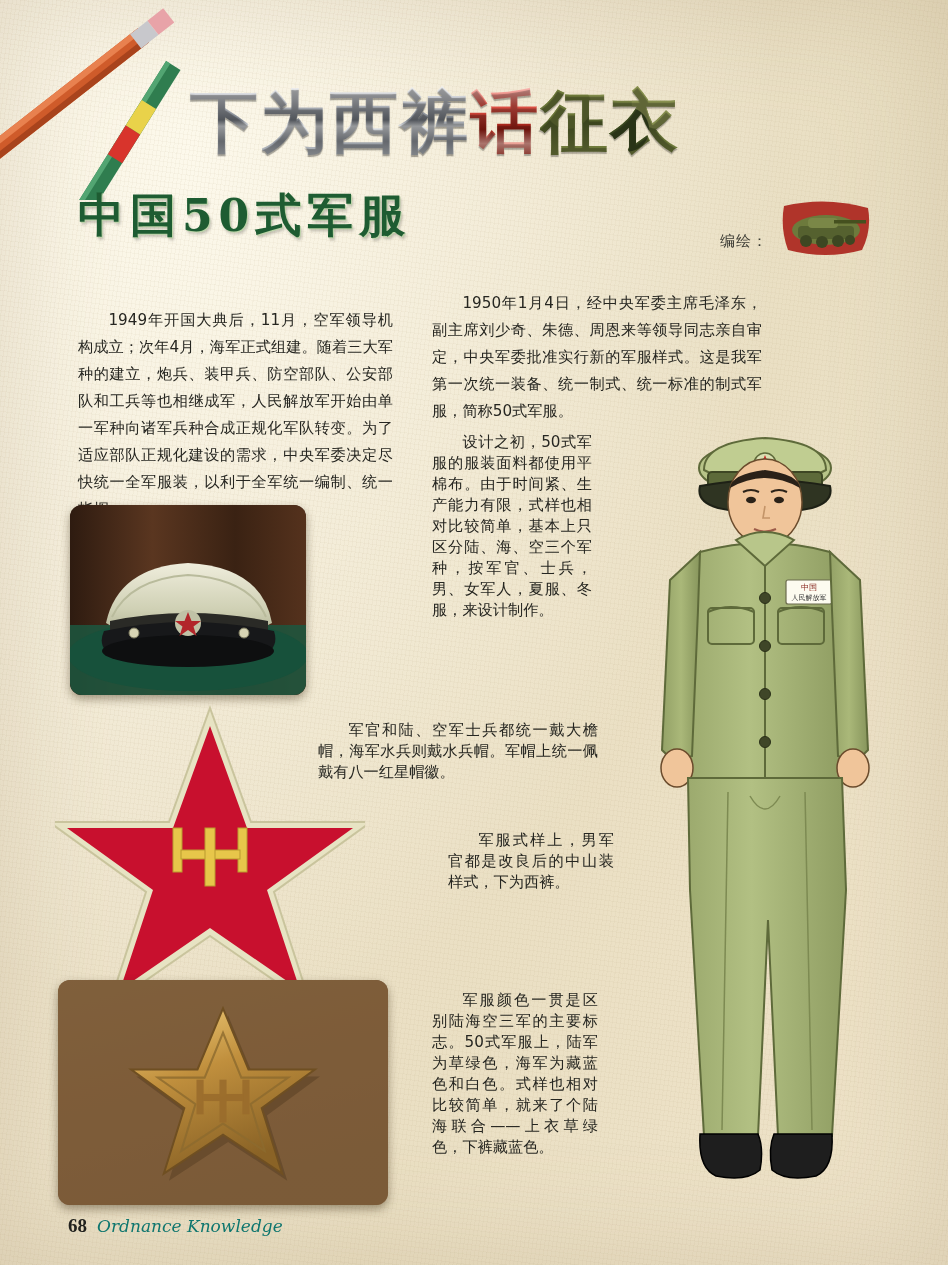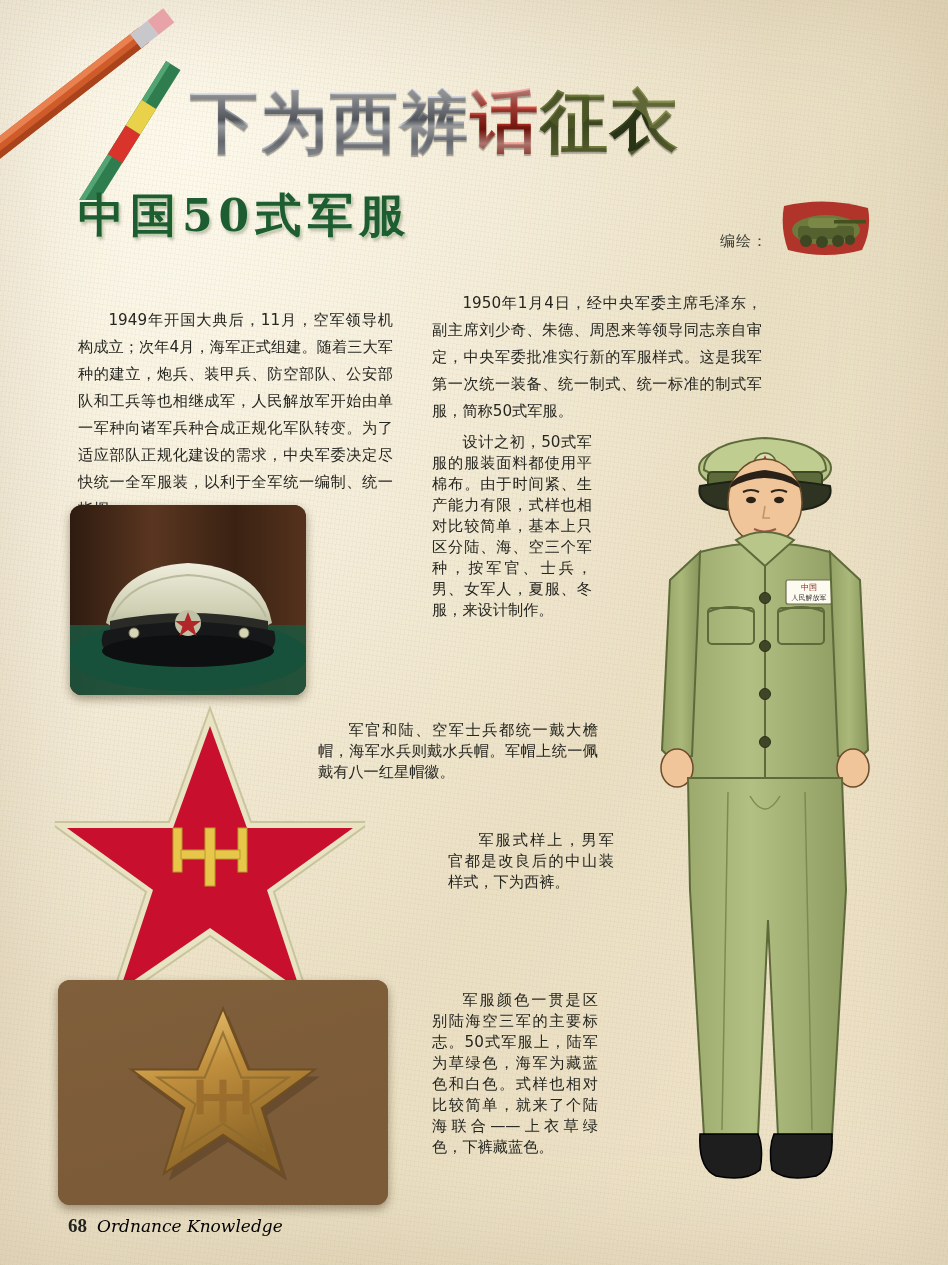--- a/index.html
+++ b/index.html
@@ -171,21 +171,21 @@
     left: 68px; bottom: 28px;
     display: flex;
     align-items: baseline;
     gap: 10px;
   }
   .footer .pg {
     font-size: 19px; font-weight: bold; color: #22221e;
     font-family: Liberation Serif, serif;
   }
   .footer .jn {
-    font-size: 17px; font-style: italic; color: #000000;
+    font-size: 17px; font-style: italic; color: #0f766e;
     font-family: "DejaVu Serif", serif;
   }
 </style>
 </head>
 <body>
 
 <div class="page"></div>
 
 <svg class="pencils" viewBox="0 0 340 200">
   <g transform="rotate(-38 120 70)">

